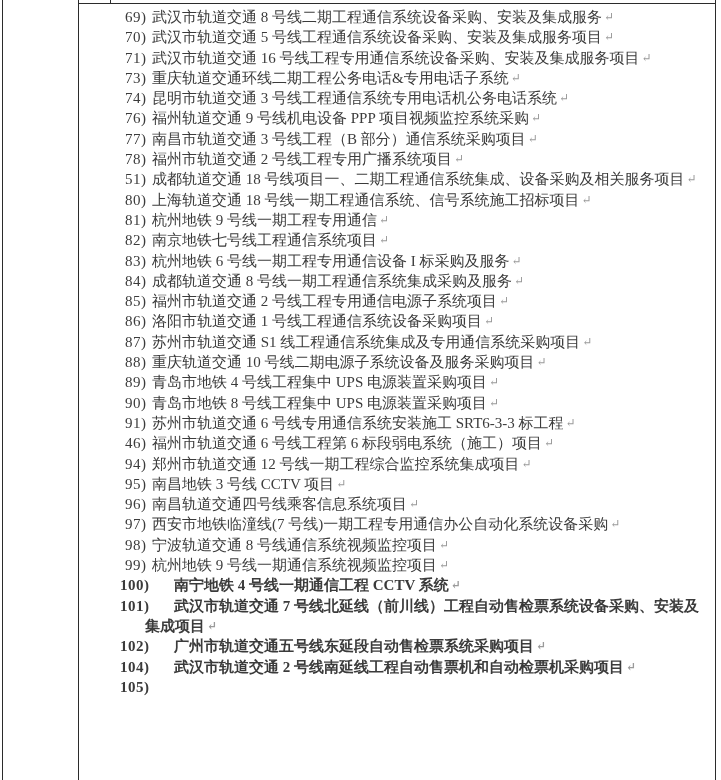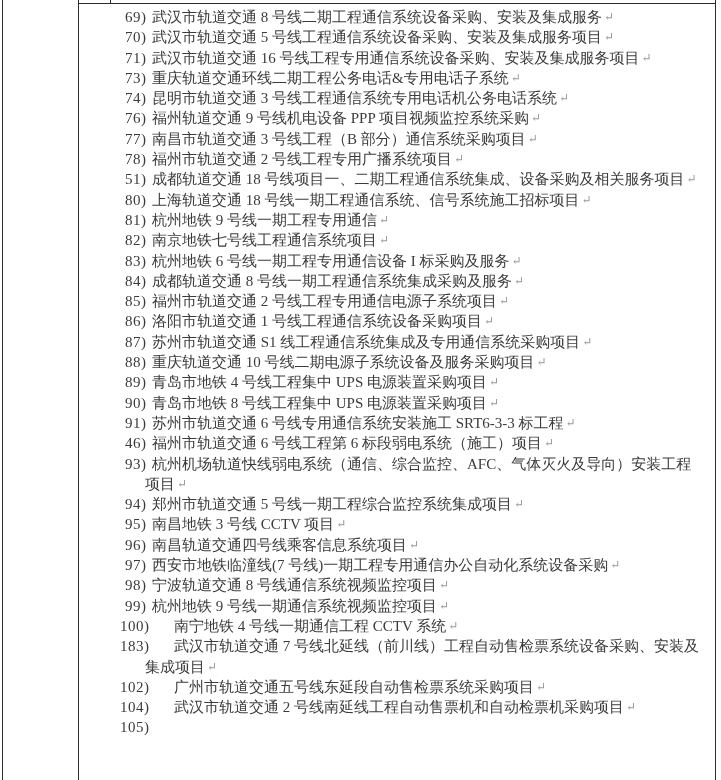--- a/index.html
+++ b/index.html
@@ -39,21 +39,21 @@
     padding-left: 145px;
     padding-right: 10px;
     text-indent: 7px;
   }
   .item .num {
     position: absolute;
     left: 125px; top: 0;
     text-indent: 0;
     letter-spacing: 0.5px;
   }
-  .item.n3 { text-indent: 29px; }
+  .item.n3 { text-indent: 29px; font-weight: bold; }
   .item.n3 .num { left: 120px; }
   .pmark {
     color: #9a9a9a;
     font-size: 12px;
     margin-left: 2px;
     vertical-align: 1px;
   }
 </style>
 </head>
 <body>
@@ -126,45 +126,42 @@
       <div class="item">
       <span class="num">90)</span><span class="txt">青岛市地铁 8 号线工程集中 UPS 电源装置采购项目</span><span class="pmark">↵</span>
     </div>
       <div class="item">
       <span class="num">91)</span><span class="txt">苏州市轨道交通 6 号线专用通信系统安装施工 SRT6-3-3 标工程</span><span class="pmark">↵</span>
     </div>
       <div class="item">
       <span class="num">46)</span><span class="txt">福州市轨道交通 6 号线工程第 6 标段弱电系统（施工）项目</span><span class="pmark">↵</span>
     </div>
       <div class="item">
-      <span class="num">93)</span><span class="txt">杭州机场轨道快线弱电系统（通信、综合监控、AFC、气体灭火及导向）安装工程项目</span><span class="pmark">↵</span>
-    </div>
-      <div class="item">
-      <span class="num">94)</span><span class="txt">郑州市轨道交通 5 号线一期工程综合监控系统集成项目</span><span class="pmark">↵</span>
+      <span class="num">94)</span><span class="txt">郑州市轨道交通 12 号线一期工程综合监控系统集成项目</span><span class="pmark">↵</span>
     </div>
       <div class="item">
       <span class="num">95)</span><span class="txt">南昌地铁 3 号线 CCTV 项目</span><span class="pmark">↵</span>
     </div>
       <div class="item">
       <span class="num">96)</span><span class="txt">南昌轨道交通四号线乘客信息系统项目</span><span class="pmark">↵</span>
     </div>
       <div class="item">
       <span class="num">97)</span><span class="txt">西安市地铁临潼线(7 号线)一期工程专用通信办公自动化系统设备采购</span><span class="pmark">↵</span>
     </div>
       <div class="item">
       <span class="num">98)</span><span class="txt">宁波轨道交通 8 号线通信系统视频监控项目</span><span class="pmark">↵</span>
     </div>
       <div class="item">
       <span class="num">99)</span><span class="txt">杭州地铁 9 号线一期通信系统视频监控项目</span><span class="pmark">↵</span>
     </div>
       <div class="item n3">
       <span class="num">100)</span><span class="txt">南宁地铁 4 号线一期通信工程 CCTV 系统</span><span class="pmark">↵</span>
     </div>
       <div class="item n3">
-      <span class="num">183)</span><span class="txt">武汉市轨道交通 7 号线北延线（前川线）工程自动售检票系统设备采购、安装及集成项目</span><span class="pmark">↵</span>
+      <span class="num">101)</span><span class="txt">武汉市轨道交通 7 号线北延线（前川线）工程自动售检票系统设备采购、安装及集成项目</span><span class="pmark">↵</span>
     </div>
       <div class="item n3">
       <span class="num">102)</span><span class="txt">广州市轨道交通五号线东延段自动售检票系统采购项目</span><span class="pmark">↵</span>
     </div>
       <div class="item n3">
       <span class="num">104)</span><span class="txt">武汉市轨道交通 2 号线南延线工程自动售票机和自动检票机采购项目</span><span class="pmark">↵</span>
     </div>
       <div class="item n3">
       <span class="num">105)</span>
     </div>

